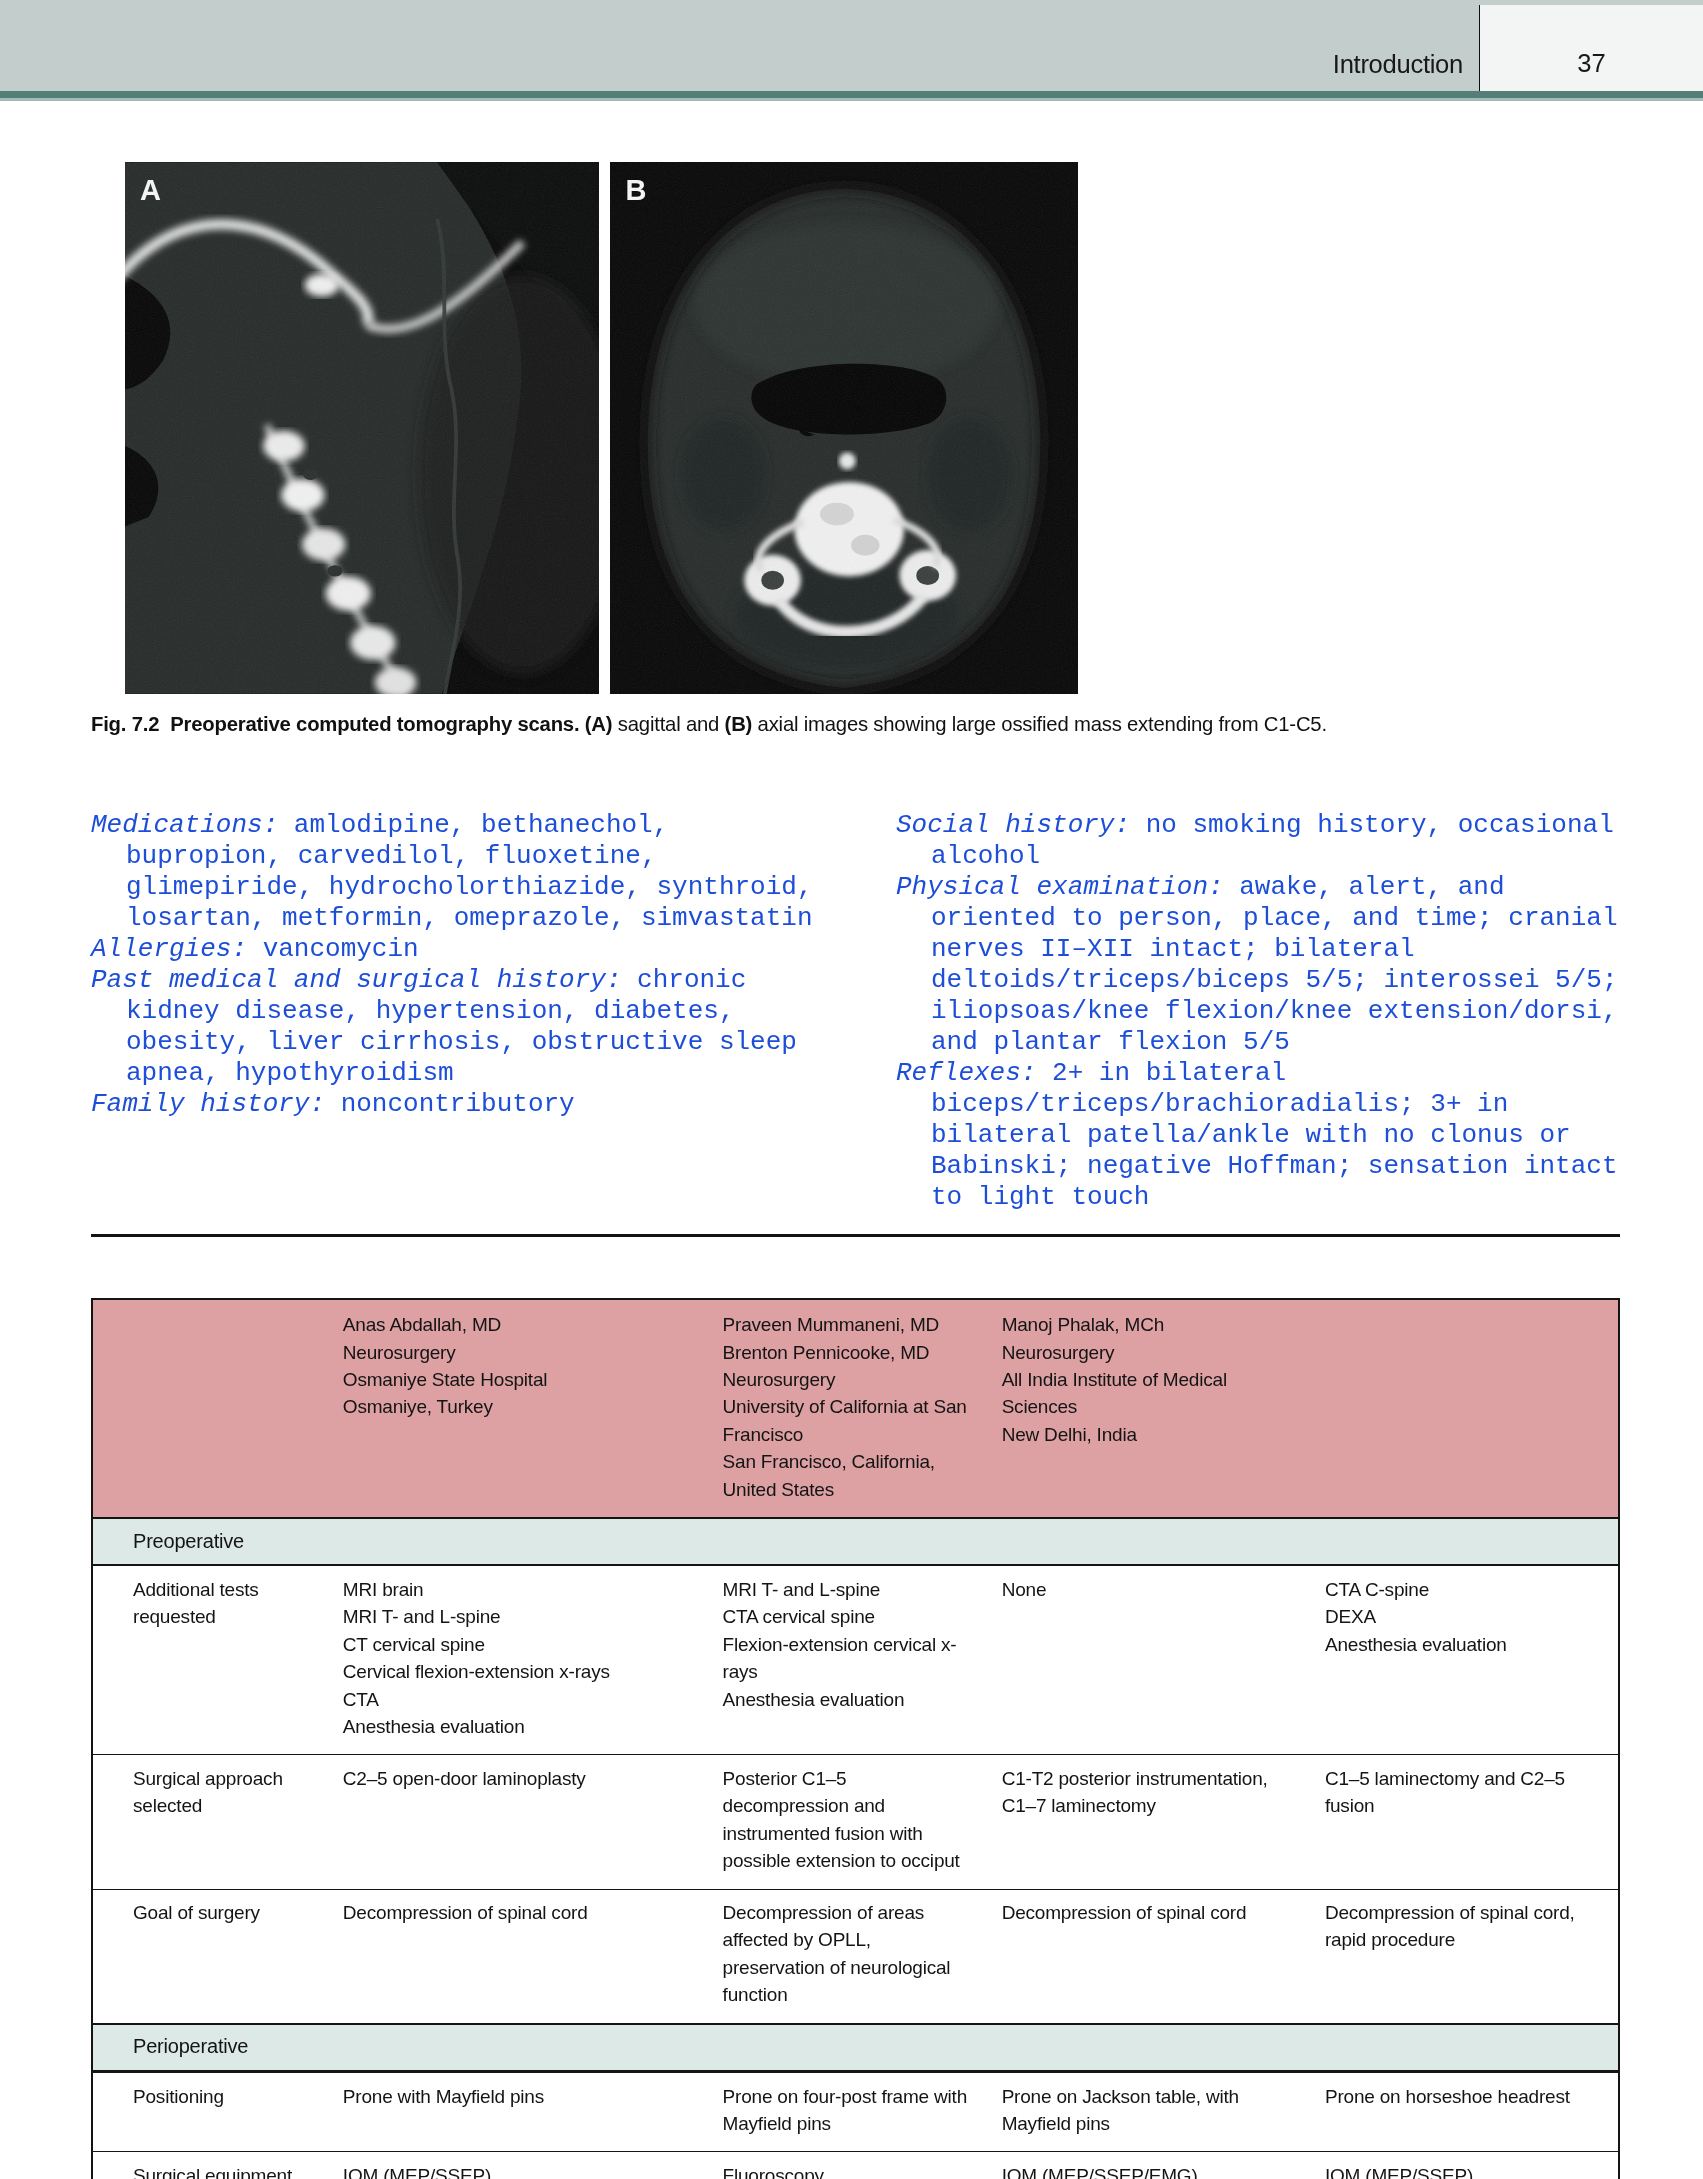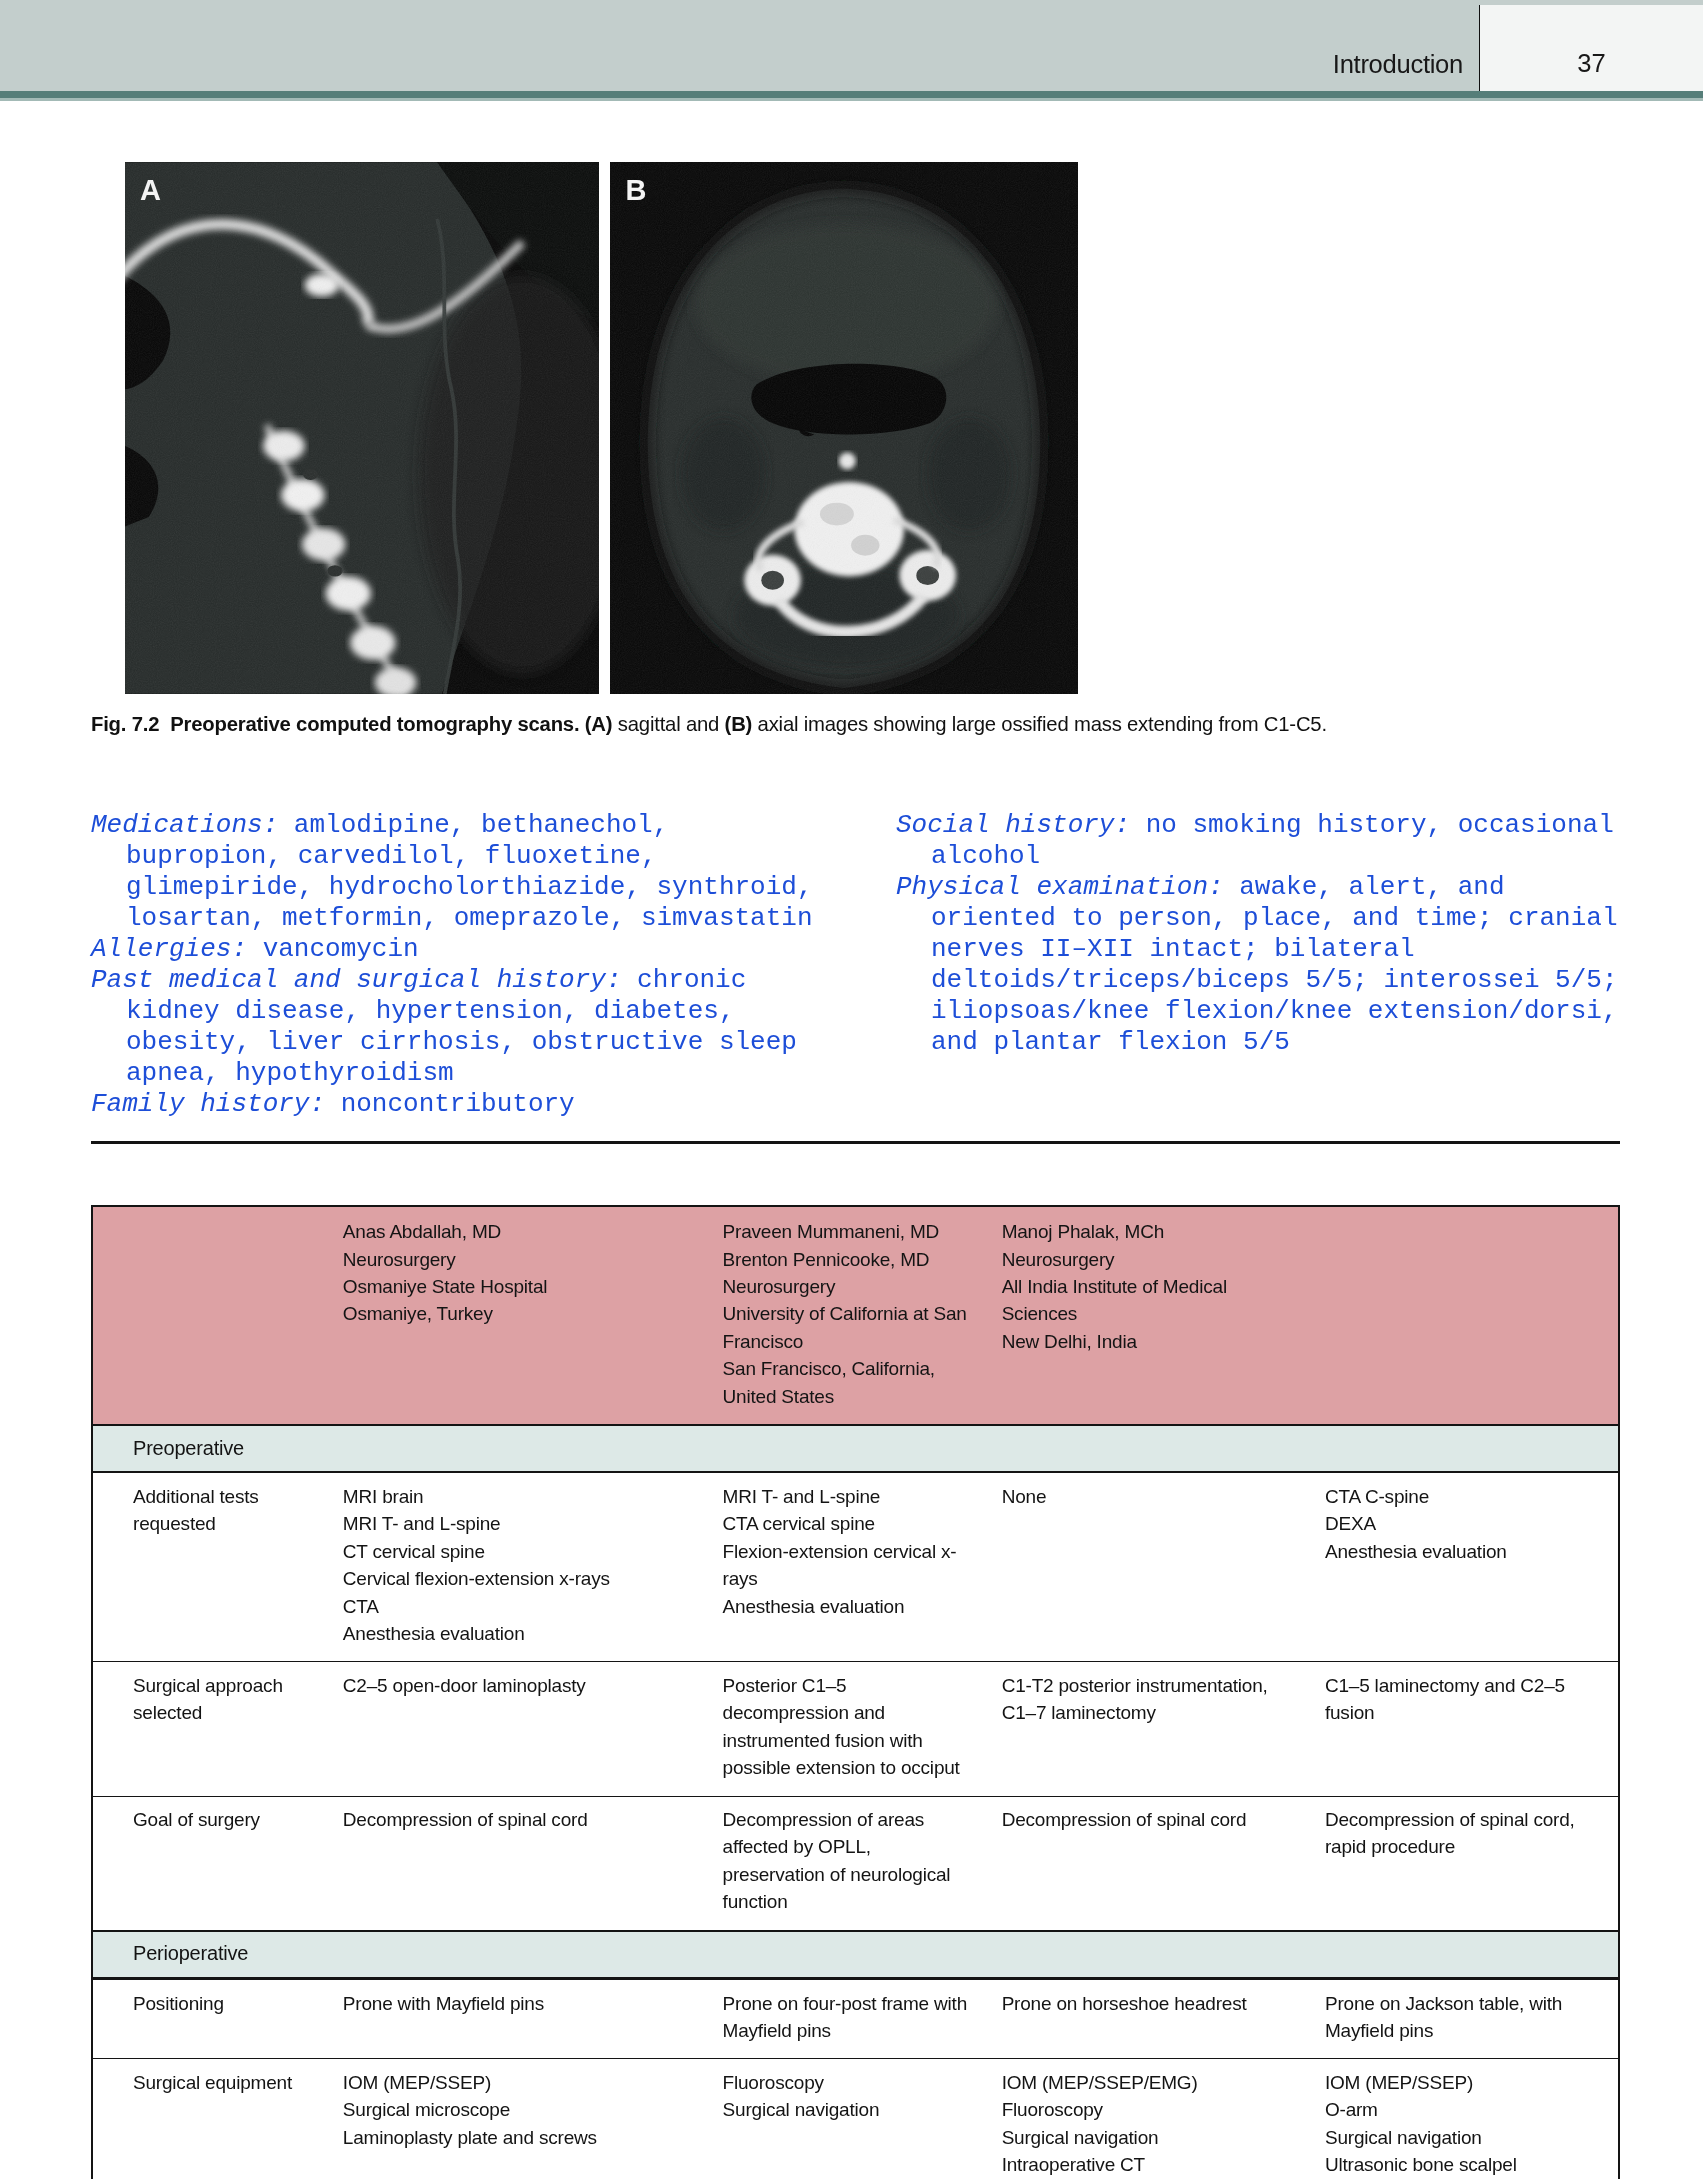--- a/index.html
+++ b/index.html
@@ -158,20 +158,21 @@
   <div class="clinical">
     <div class="clin-col">
       <p class="cpara"><span class="ital">Medications:</span> <span>amlodipine, bethanechol, bupropion, carvedilol, fluoxetine, glimepiride, hydrocholorthiazide, synthroid, losartan, metformin, omeprazole, simvastatin</span></p>
       <p class="cpara"><span class="ital">Allergies:</span> <span>vancomycin</span></p>
       <p class="cpara"><span class="ital">Past medical and surgical history:</span> <span>chronic kidney disease, hypertension, diabetes, obesity, liver cirrhosis, obstructive sleep apnea, hypothyroidism</span></p>
       <p class="cpara"><span class="ital">Family history:</span> <span>noncontributory</span></p>
     </div>
     <div class="clin-col">
       <p class="cpara"><span class="ital">Social history:</span> <span>no smoking history, occasional alcohol</span></p>
       <p class="cpara"><span class="ital">Physical examination:</span> <span>awake, alert, and oriented to person, place, and time; cranial nerves II–XII intact; bilateral deltoids/triceps/biceps 5/5; interossei 5/5; iliopsoas/knee flexion/knee extension/dorsi, and plantar flexion 5/5</span></p>
+      <p class="cpara"><span class="ital">Reflexes:</span> <span>2+ in bilateral biceps/triceps/brachioradialis; 3+ in bilateral patella/ankle with no clonus or Babinski; negative Hoffman; sensation intact to light touch</span></p>
     </div>
   </div>
 
   <div class="midrule"></div>
 
   <div class="xtable">
 
     <div class="trow thead">
       <div class="t-label"></div>
       <div class="cell">Anas Abdallah, MD
@@ -228,22 +229,22 @@
     </div>
 
     <div class="tsection">
       <div class="sec-title">Perioperative</div>
     </div>
 
     <div class="trow tbody-row">
       <div class="t-label cell">Positioning</div>
       <div class="cell">Prone with Mayfield pins</div>
       <div class="cell">Prone on four-post frame with Mayfield pins</div>
+      <div class="cell">Prone on Jackson table, with Mayfield pins</div>
       <div class="cell">Prone on horseshoe headrest</div>
-      <div class="cell">Prone on Jackson table, with Mayfield pins</div>
     </div>
 
     <div class="trow tbody-row">
       <div class="t-label cell">Surgical equipment</div>
       <div class="cell">IOM (MEP/SSEP)
 Surgical microscope
 Laminoplasty plate and screws</div>
       <div class="cell">Fluoroscopy
 Surgical navigation</div>
       <div class="cell">IOM (MEP/SSEP/EMG)

